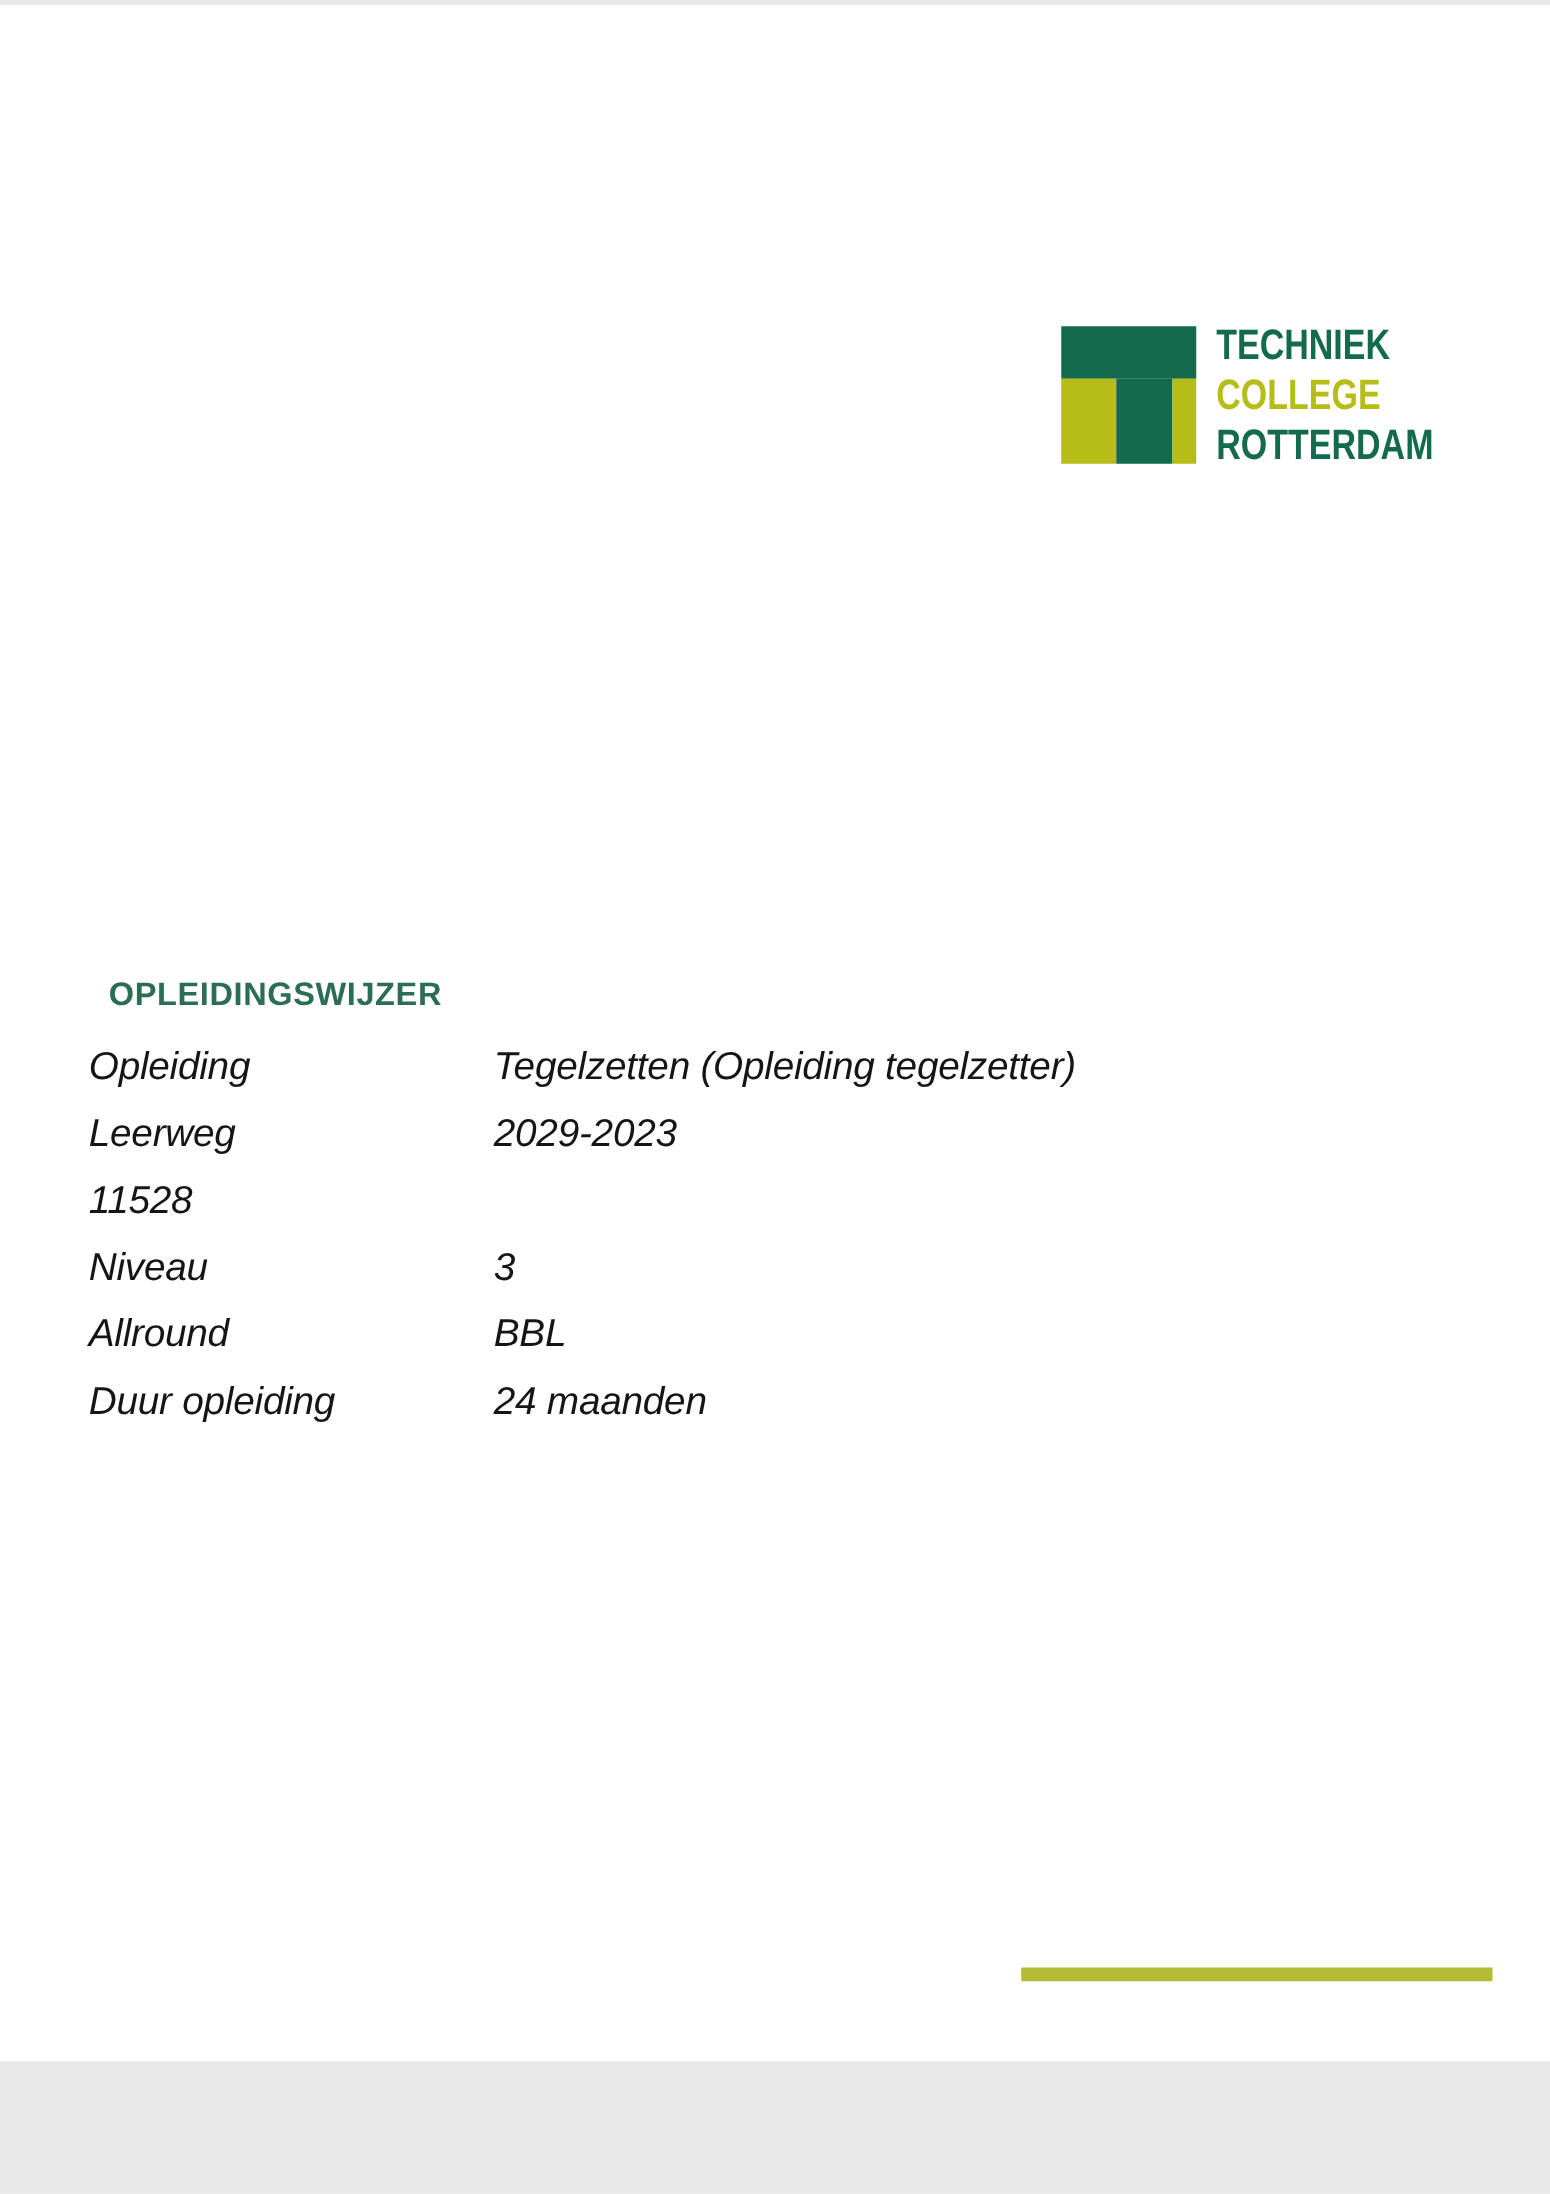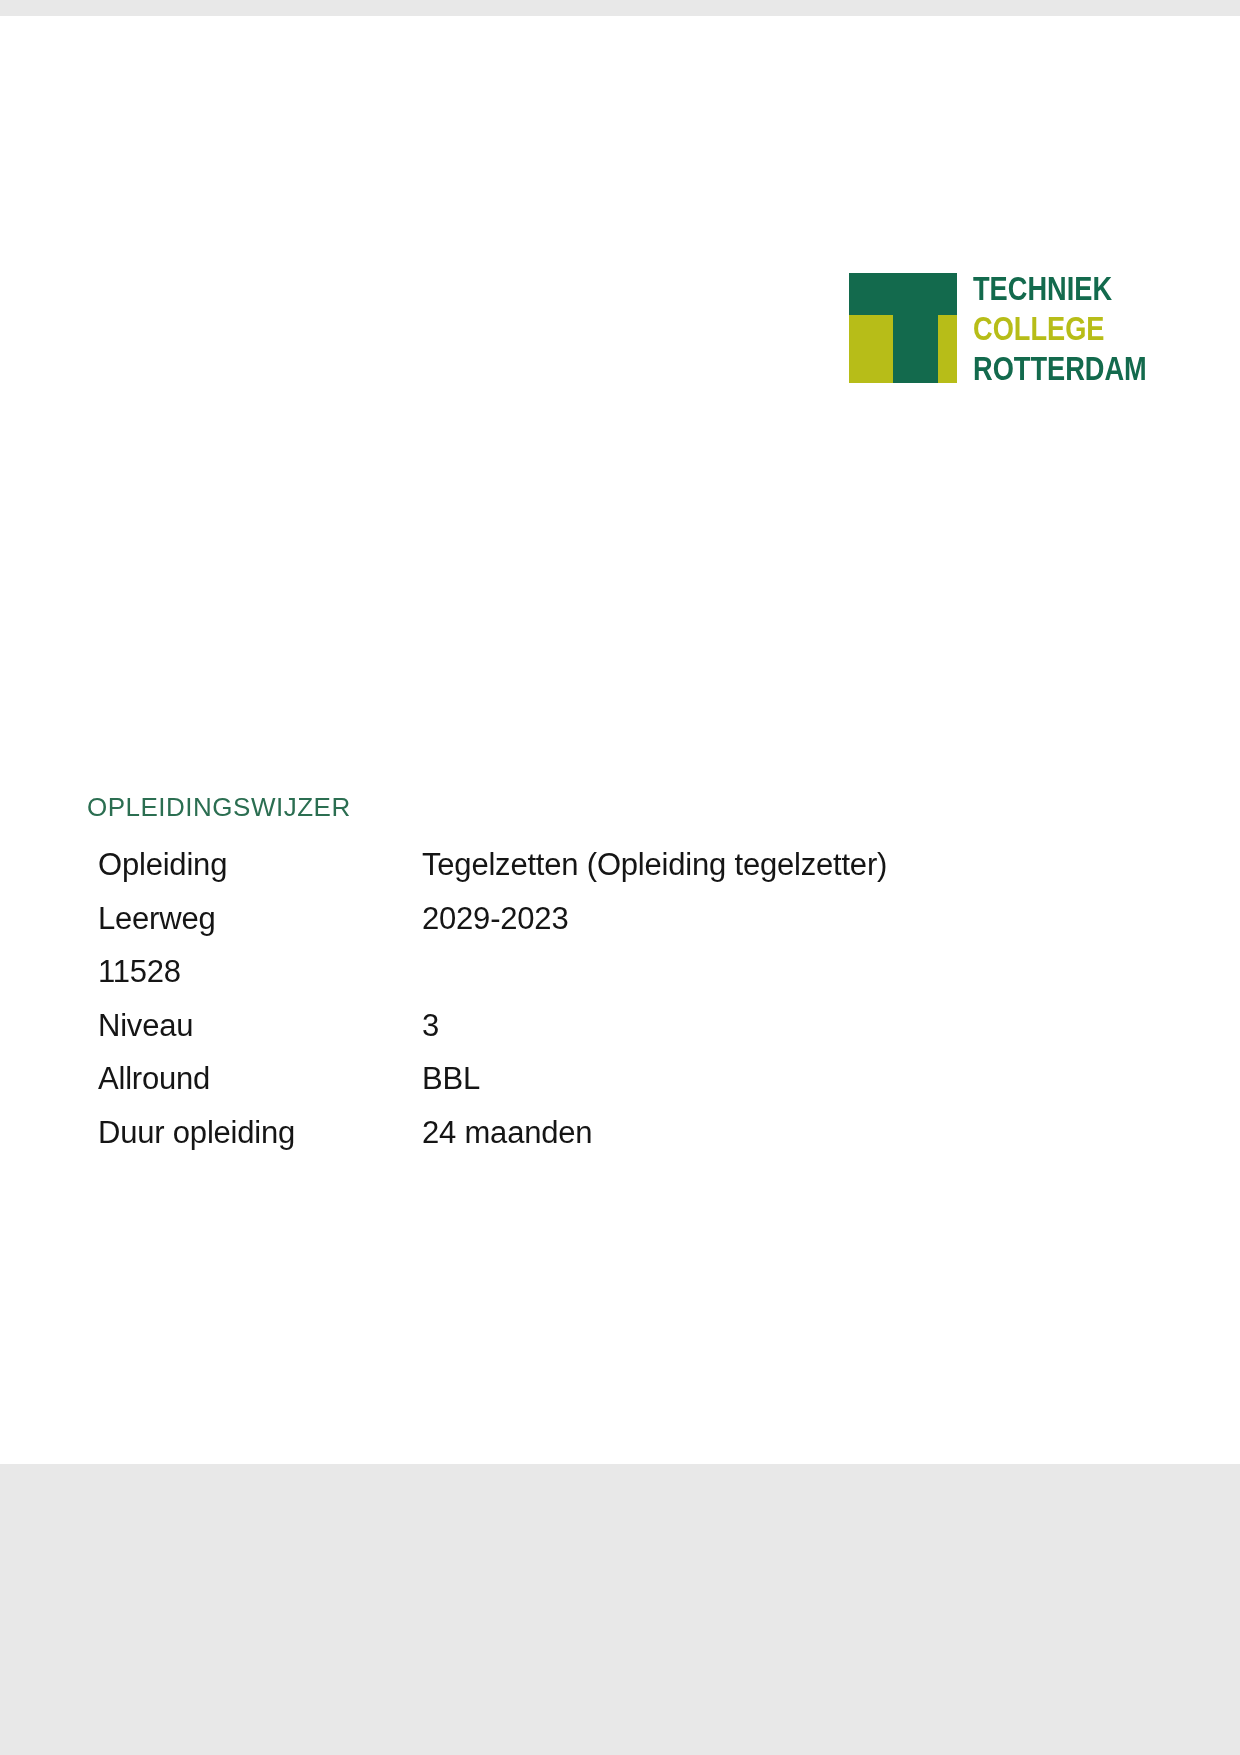--- a/index.html
+++ b/index.html
@@ -1,20 +1,20 @@
 <!DOCTYPE html>
 <html><head>
 <meta charset="utf-8">
 <style>
   html,body{margin:0;padding:0;background:#e8e8e8;}
   .page{
     position:relative;
-    width:1240px;height:1448px;
+    width:1240px;height:1645px;
     background:#ffffff;
-    margin:16px auto;
+    margin:4px auto;
     overflow:hidden;
     font-family:"Liberation Sans", sans-serif;
   }
 
   
   .logo-mark{position:absolute;left:849px;top:257px;width:108px;height:110px;}
   .logo-mark .bar-top{width:108px;height:42px;background:#136a4d;}
   .logo-mark .bottom{display:flex;width:108px;height:68px;}
   .logo-mark .col-l{width:44px;height:68px;background:#b7bd18;}
   .logo-mark .stem{width:45px;height:68px;background:#136a4d;}
@@ -27,26 +27,26 @@
     font-size:34px;font-weight:bold;
     letter-spacing:0px;white-space:nowrap;
     transform:scaleX(0.8);transform-origin:0 50%;
   }
   .logo-text .green{color:#136a4d;}
   .logo-text .lime{color:#b7bd18;}
 
   
   .page-title{
     position:absolute;left:87px;top:775px;
-    font-size:26px;line-height:32px;font-weight:normal;
+    font-size:26px;line-height:32px;font-weight:bold;
     letter-spacing:0.5px;color:#2b6e51;white-space:nowrap;
   }
 
   
-  .details{position:absolute;left:98px;top:822px;width:1000px;}
+  .details{position:absolute;left:71px;top:822px;width:1000px;font-style:italic;}
   .details .row{display:flex;height:53.5px;line-height:53.5px;}
   .details .label{width:324px;flex:0 0 324px;}
   .details .label,.details .value{
     font-size:31px;color:#151515;letter-spacing:-0.2px;white-space:nowrap;
   }
 
   
   .accent-bar{
     position:absolute;left:817px;top:1570px;
     width:377px;height:11px;background:#b2bc35;

